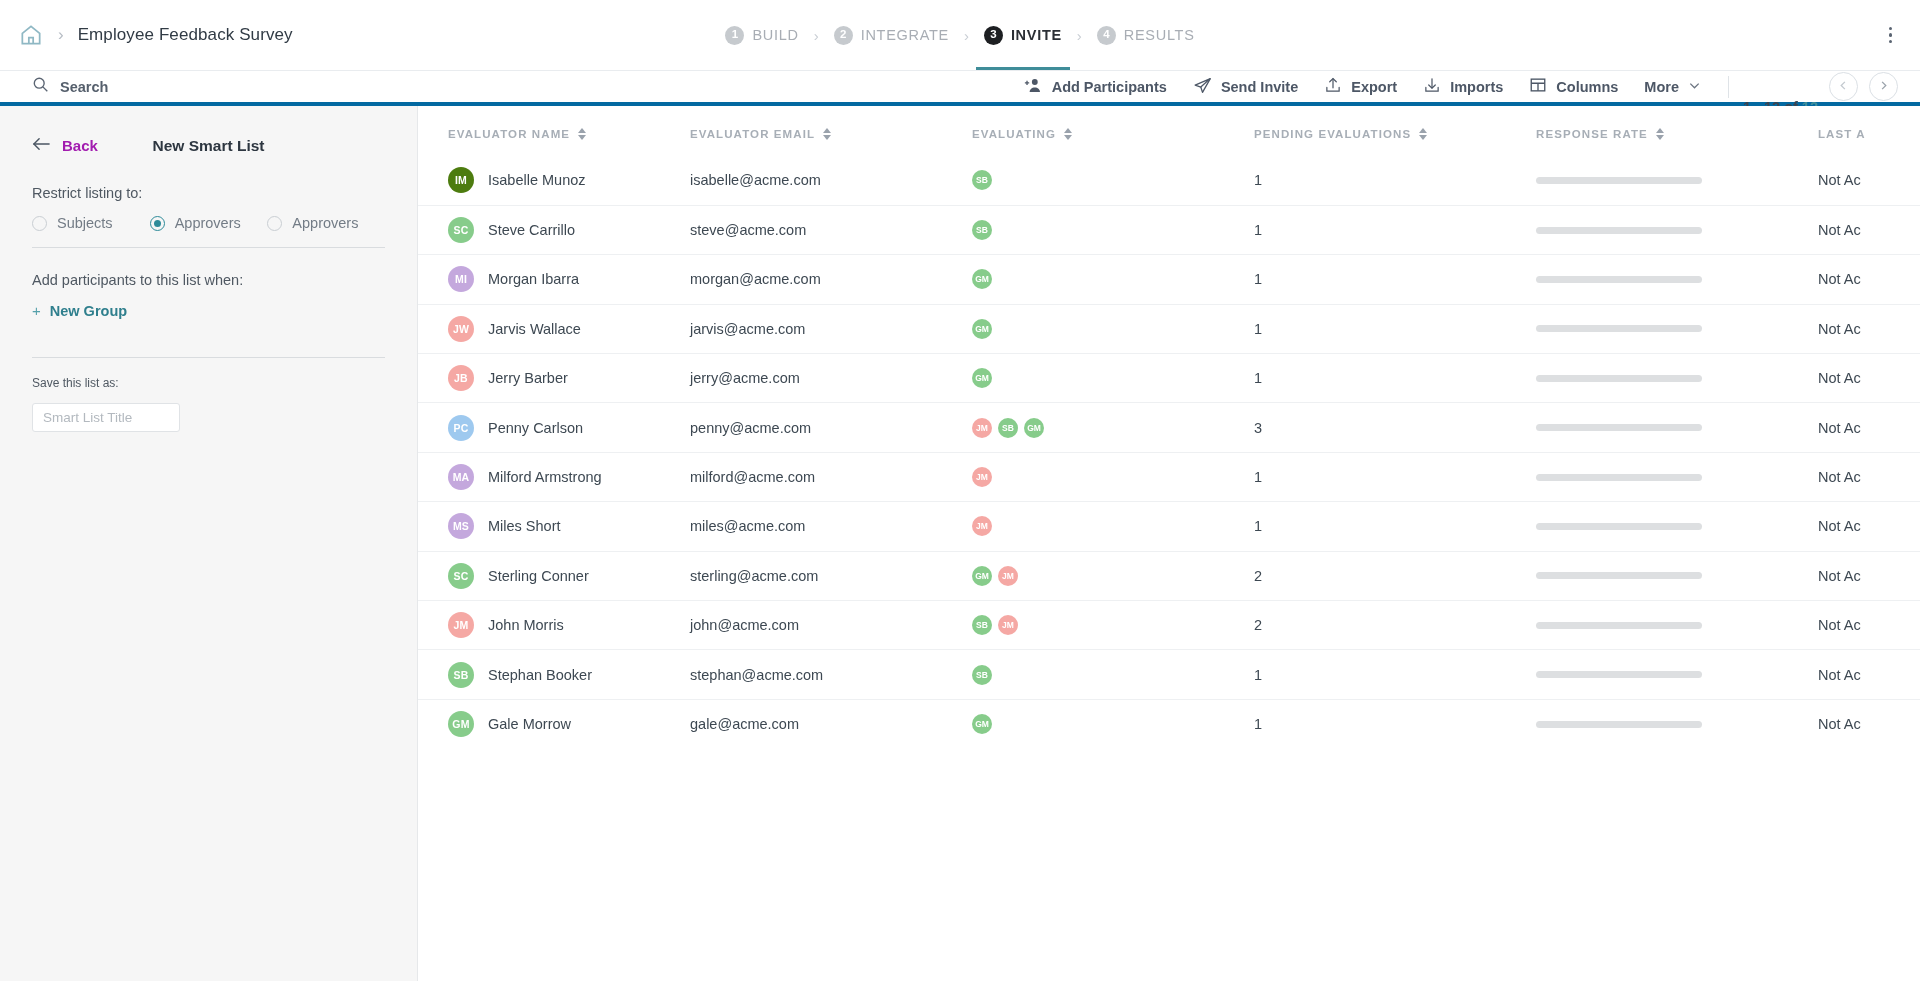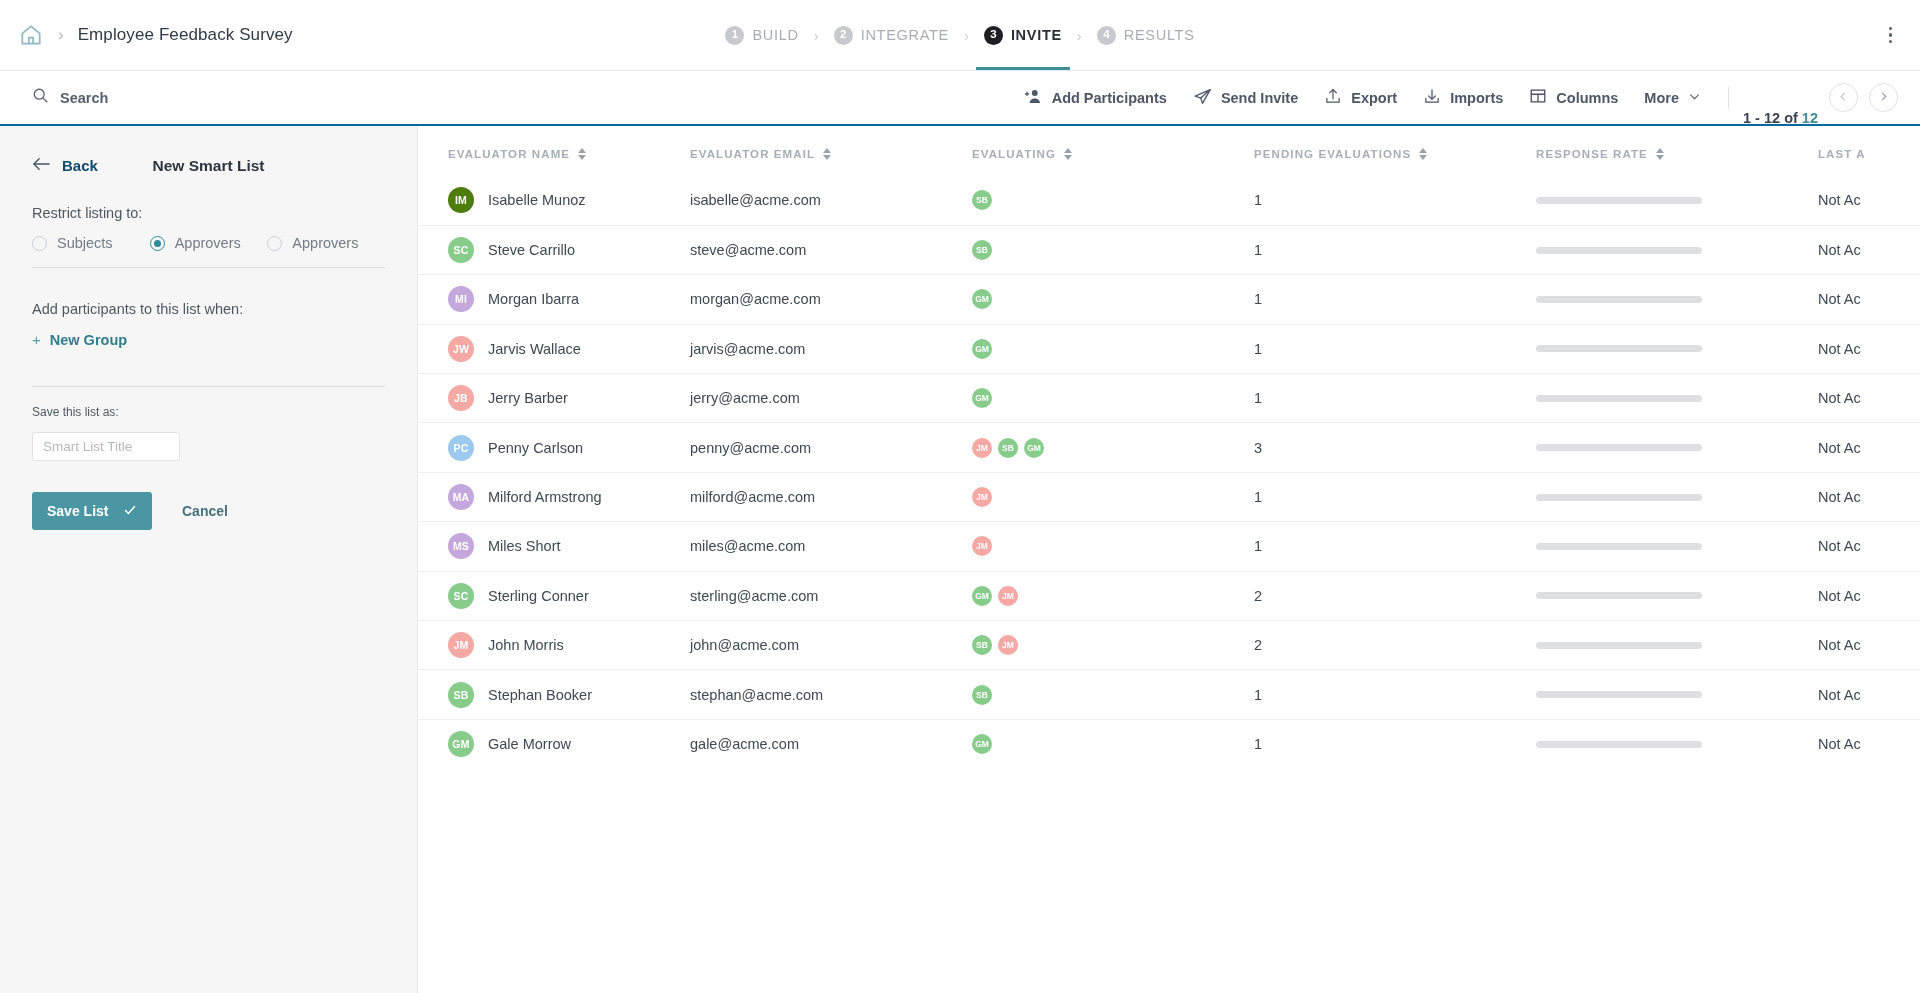--- a/index.html
+++ b/index.html
@@ -85,23 +85,23 @@
     display: flex;
     flex-direction: column;
     gap: 3px;
     align-items: center;
     padding: 6px;
   }
   .kebab i { width: 3.5px; height: 3.5px; border-radius: 50%; background: #5a6472; display: block; }
 
   
   .toolbar {
-    height: 56px;
+    height: 36px;
     border-top: 1px solid #e9ecef;
-    border-bottom: 2px solid #0369a1;
+    border-bottom: 4px solid #0369a1;
     display: flex;
     align-items: center;
     background: #fff;
     position: relative;
   }
   .search-box {
     display: flex;
     align-items: center;
     gap: 11px;
     padding-left: 32px;
@@ -166,21 +166,21 @@
     align-items: center;
     margin-bottom: 30px;
     position: relative;
   }
   .back-btn {
     display: flex;
     align-items: center;
     gap: 11px;
     font-size: 15px;
     font-weight: bold;
-    color: #0c4a6e;
+    color: #a21caf;
   }
   .sb-title {
     position: absolute;
     left: 0; right: 0;
     text-align: center;
     font-size: 15.5px;
     font-weight: bold;
     color: #2d3640;
     pointer-events: none;
   }
@@ -188,21 +188,21 @@
     font-size: 14.5px;
     color: #4f5862;
     margin-bottom: 14px;
   }
   .radio-row {
     display: flex;
     align-items: center;
     gap: 0;
     padding-bottom: 16px;
     border-bottom: 1px solid #d9dcdf;
-    margin-bottom: 33px;
+    margin-bottom: 24px;
   }
   .radio-item {
     display: flex;
     align-items: center;
     gap: 10px;
     flex: 1;
     font-size: 14.5px;
     color: #737c86;
   }
   .radio-mark {
@@ -526,31 +526,20 @@
       <span class="plus">+</span>
       <span>New Group</span>
     </div>
 
     <div class="divider"></div>
 
     <div class="save-label">Save this list as:</div>
 
     <input class="title-input" type="text" placeholder="Smart List Title" style="">
 
-    <div class="sb-actions">
-      <button class="save-btn">
-        <span>Save List</span>
-        <span>
-          <svg width="14" height="14" viewBox="0 0 14 14" fill="none" stroke="#ffffff" stroke-width="1.5" stroke-linecap="round">
-            <path d="M2.5 7.5 L5.5 10.5 L11.5 3.5"></path>
-          </svg>
-        </span>
-      </button>
-      <button class="cancel-btn">Cancel</button>
-    </div>
   </div>
 
   <div class="table-area">
     <table>
       <colgroup>
         <col class="c-name">
           <col class="c-email">
           <col class="c-eval">
         <col class="c-pend">
           <col class="c-resp">

